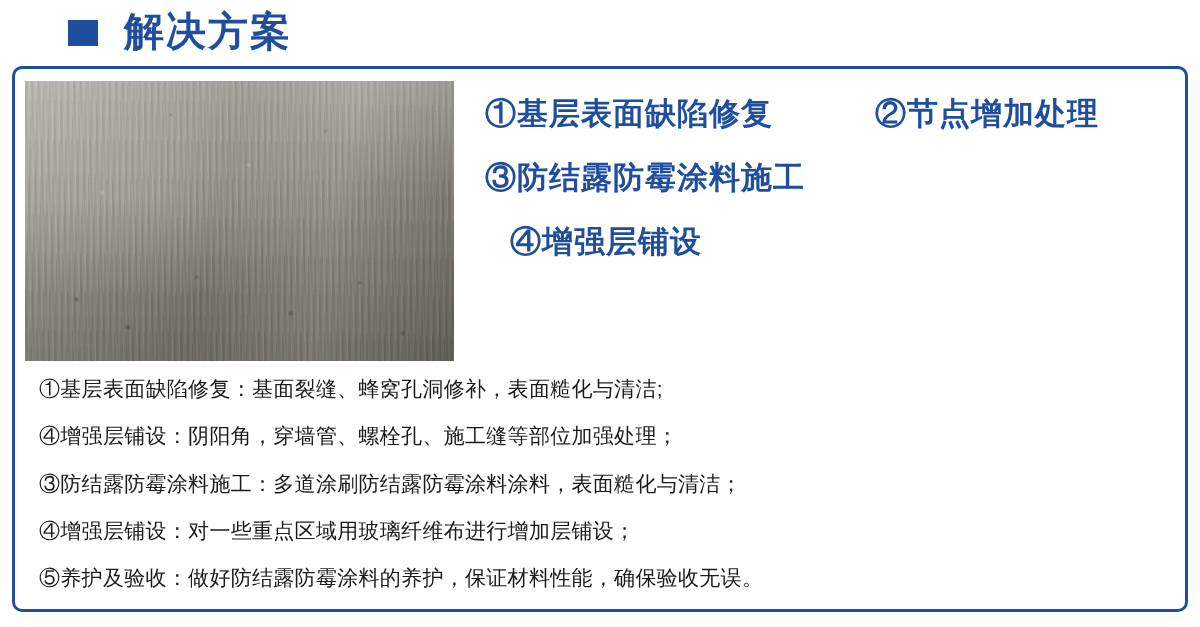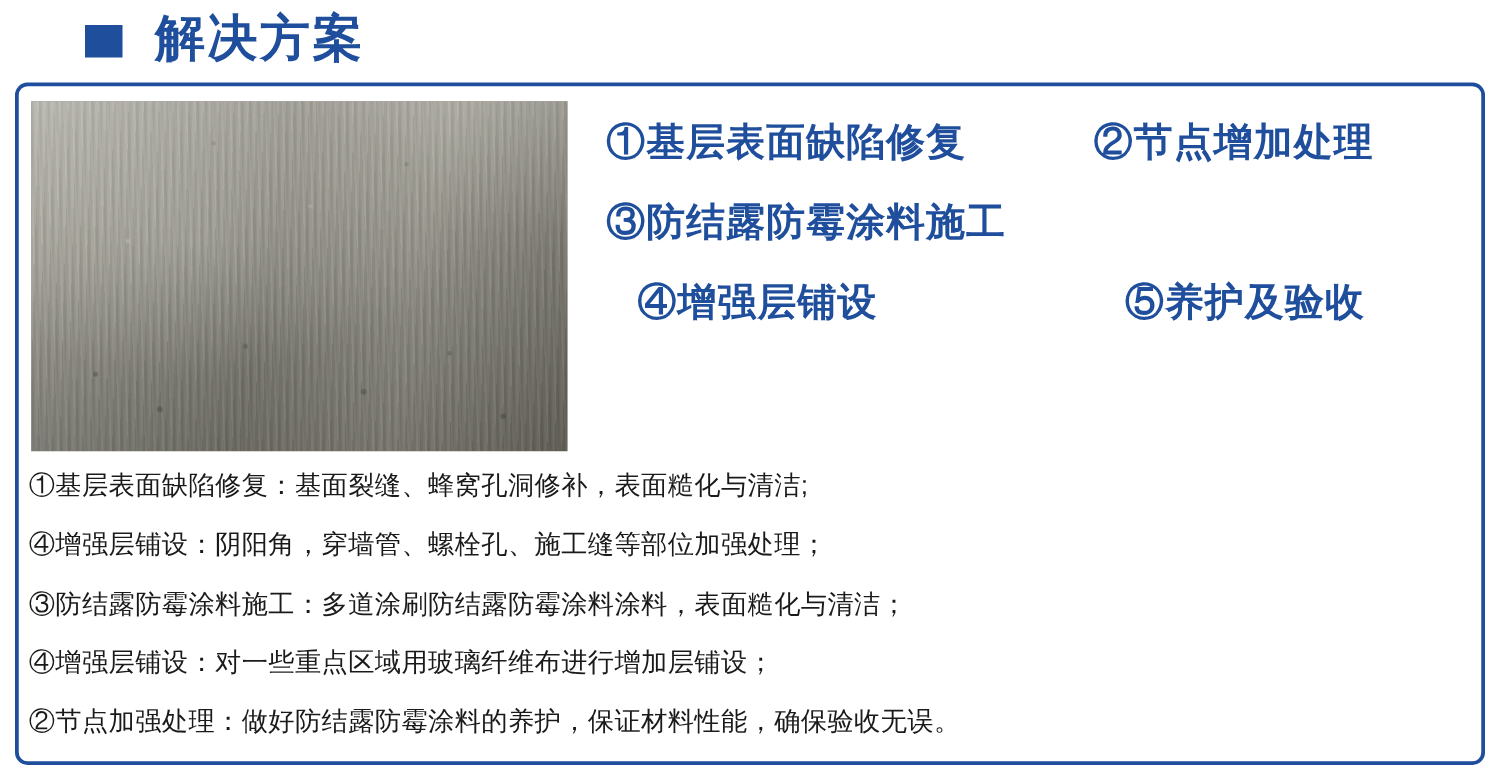--- a/index.html
+++ b/index.html
@@ -136,21 +136,21 @@
     letter-spacing: 1px;
     white-space: nowrap;
   }
   .step-row:last-child { margin-bottom: 0; margin-left: 25px; }
   .step-item.first { width: 390px; flex: none; }
   .step-item.single { flex: none; }
 
   
   .details {
     position: absolute;
-    left: 8px;
+    left: 24px;
     right: 18px;
     top: 306px;
   }
   .detail-line {
     font-size: 21px;
     color: #1a1a1a;
     line-height: 1.35;
     margin-bottom: 19px;
     white-space: nowrap;
     letter-spacing: 0.3px;
@@ -180,28 +180,27 @@
           <span class="step-item single">②节点增加处理</span>
         </div>
 
         <div class="step-row">
           <span class="step-item first">③防结露防霉涂料施工</span>
           <span class="step-item single"></span>
         </div>
 
         <div class="step-row">
           <span class="step-item first">④增强层铺设</span>
-          <span class="step-item single">⑤养护及验收</span>
         </div>
 
       </div>
     </div>
 
     <div class="details">
       <div class="detail-line">①基层表面缺陷修复：基面裂缝、蜂窝孔洞修补，表面糙化与清洁;</div>
       <div class="detail-line">④增强层铺设：阴阳角，穿墙管、螺栓孔、施工缝等部位加强处理；</div>
       <div class="detail-line">③防结露防霉涂料施工：多道涂刷防结露防霉涂料涂料，表面糙化与清洁；</div>
       <div class="detail-line">④增强层铺设：对一些重点区域用玻璃纤维布进行增加层铺设；</div>
-      <div class="detail-line">②节点加强处理：做好防结露防霉涂料的养护，保证材料性能，确保验收无误。</div>
+      <div class="detail-line">⑤养护及验收：做好防结露防霉涂料的养护，保证材料性能，确保验收无误。</div>
     </div>
 
   </div>
 </div>
 
 </body></html>

